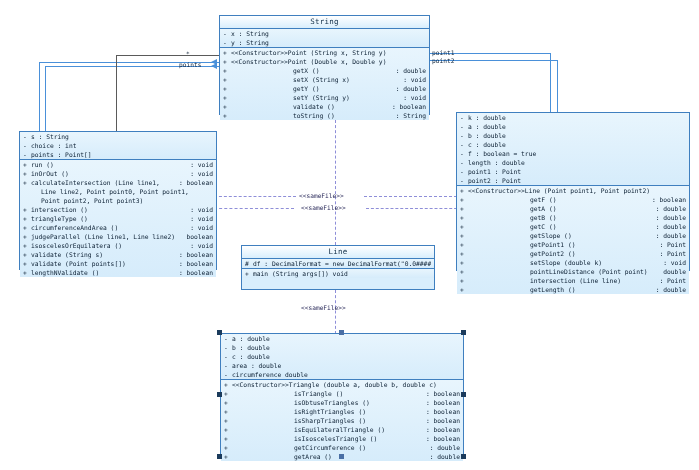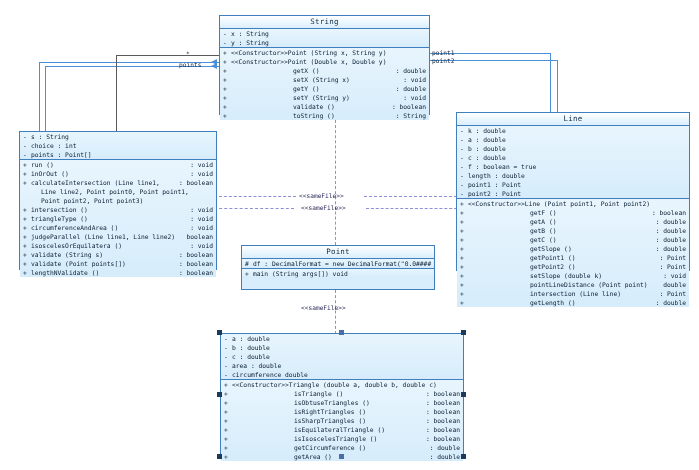--- a/index.html
+++ b/index.html
@@ -240,21 +240,20 @@
         </div>
         <div class="row">
           <span class="vis">+</span>
           <span class="sig">lengthNValidate ()</span>
           <span class="typ">: boolean</span>
         </div>
       </div>
   </div>
 
   <div class="cls" id="box-line" style="left:456px;top:112px;width:234px;height:159px;">
-    <div class="hdr">Line</div>
     <div class="comp">
         <div class="row">
           <span class="vis">-</span>
           <span class="sig">k      : double</span>
           <span class="typ"></span>
         </div>
         <div class="row">
           <span class="vis">-</span>
           <span class="sig">a      : double</span>
           <span class="typ"></span>
@@ -348,21 +347,21 @@
         </div>
         <div class="row">
           <span class="vis">+</span>
           <span class="sig" style="padding-left: 62px;">getLength ()</span>
           <span class="typ">: double</span>
         </div>
       </div>
   </div>
 
   <div class="cls" id="box-main" style="left:241px;top:245px;width:194px;height:45px;">
-    <div class="hdr">Point</div>
+    <div class="hdr">Line</div>
     <div class="comp">
         <div class="row">
           <span class="vis">#</span>
           <span class="sig">df : DecimalFormat = new DecimalFormat("0.0#####</span>
           <span class="typ"></span>
         </div>
       </div>
     <div class="comp">
         <div class="row">
           <span class="vis">+</span>

